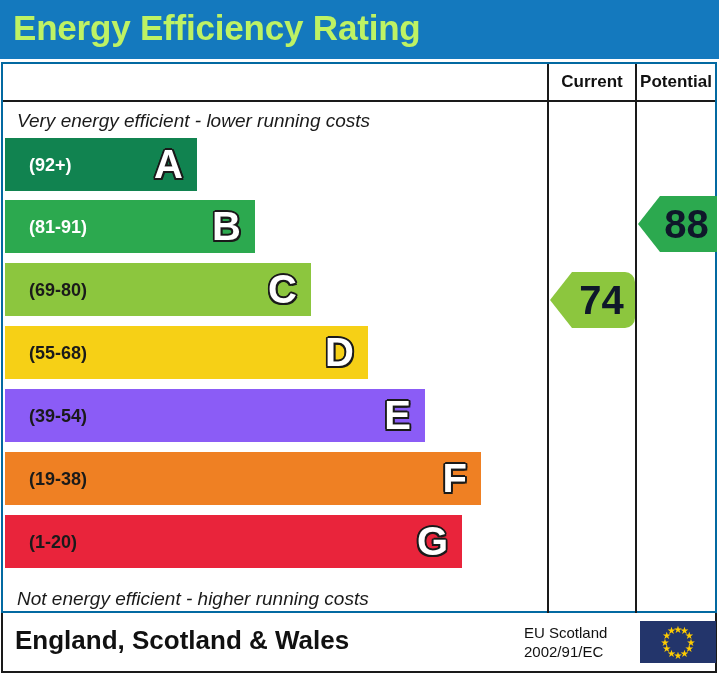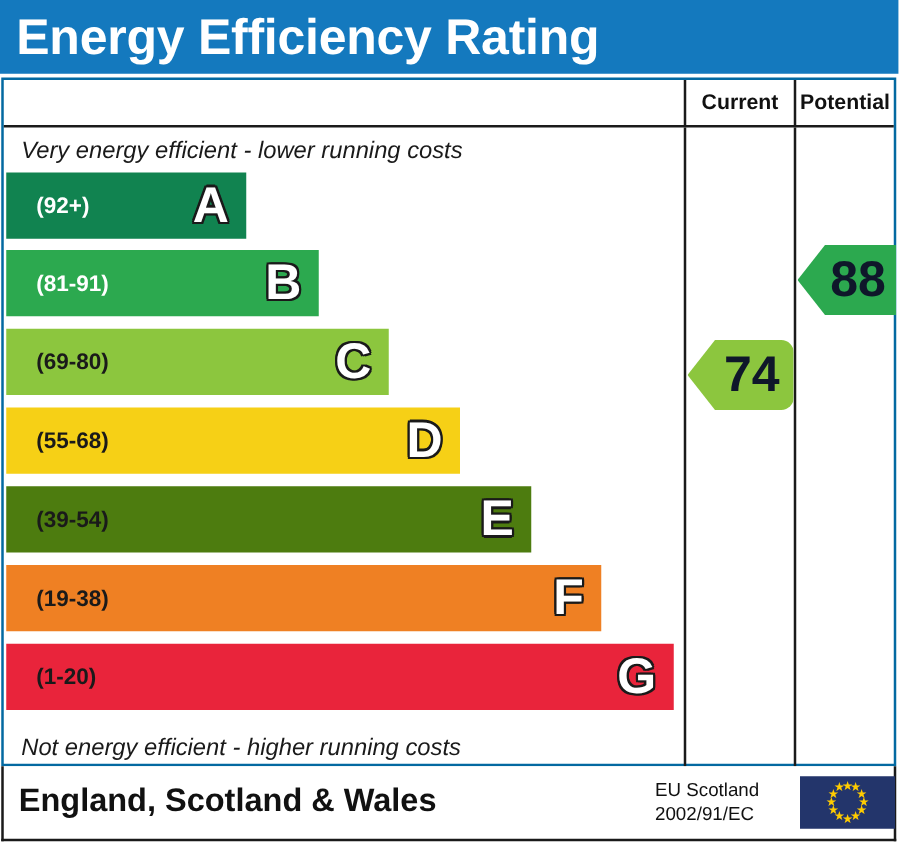--- a/index.html
+++ b/index.html
@@ -10,21 +10,21 @@
     background:#ffffff;overflow:hidden;
   }
 
   
   .title-bar{
     position:absolute;left:0;top:0;width:719px;height:59px;
     background:#1479be;
   }
   .title-text{
     position:absolute;left:13px;top:8px;
-    font-size:40px;font-weight:bold;color:#ffffff;
+    font-size:35px;font-weight:bold;color:#bef264;
     letter-spacing:-0.2px;white-space:nowrap;
   }
 
   
   .table-frame{
     position:absolute;left:1px;top:62px;width:716px;height:551px;
     border:2px solid #0369a1;box-sizing:border-box;background:#fff;
   }
 
   
@@ -152,31 +152,31 @@
       <div class="band dark" style="top: 125px; width: 306px; background: rgb(140, 198, 62);" id="band-2">
         <span class="range">(69-80)</span>
         <span class="letter">C</span>
       </div>
 
       <div class="band dark" style="top: 188px; width: 363px; background: rgb(246, 208, 22);" id="band-3">
         <span class="range">(55-68)</span>
         <span class="letter">D</span>
       </div>
 
-      <div class="band dark" style="top: 251px; width: 420px; background: #4d7c0f;" id="band-4">
+      <div class="band dark" style="top: 251px; width: 420px; background: #8b5cf6;" id="band-4">
         <span class="range">(39-54)</span>
         <span class="letter">E</span>
       </div>
 
       <div class="band dark" style="top: 314px; width: 476px; background: rgb(239, 128, 35);" id="band-5">
         <span class="range">(19-38)</span>
         <span class="letter">F</span>
       </div>
 
-      <div class="band dark" style="top: 377px; width: 534px; background: rgb(233, 36, 59);" id="band-6">
+      <div class="band dark" style="top: 377px; width: 457px; background: rgb(233, 36, 59);" id="band-6">
         <span class="range">(1-20)</span>
         <span class="letter">G</span>
       </div>
     </div>
 
     <div class="badge" id="badge-current" style="left: 547px; width: 85px; top: 208px; background: rgb(140, 198, 62); border-radius: 10px;">74</div>
     <div class="badge" id="badge-potential" style="left: 635px; width: 79px; top: 132px; background: rgb(44, 169, 79);">88</div>
 
   </div>
 

